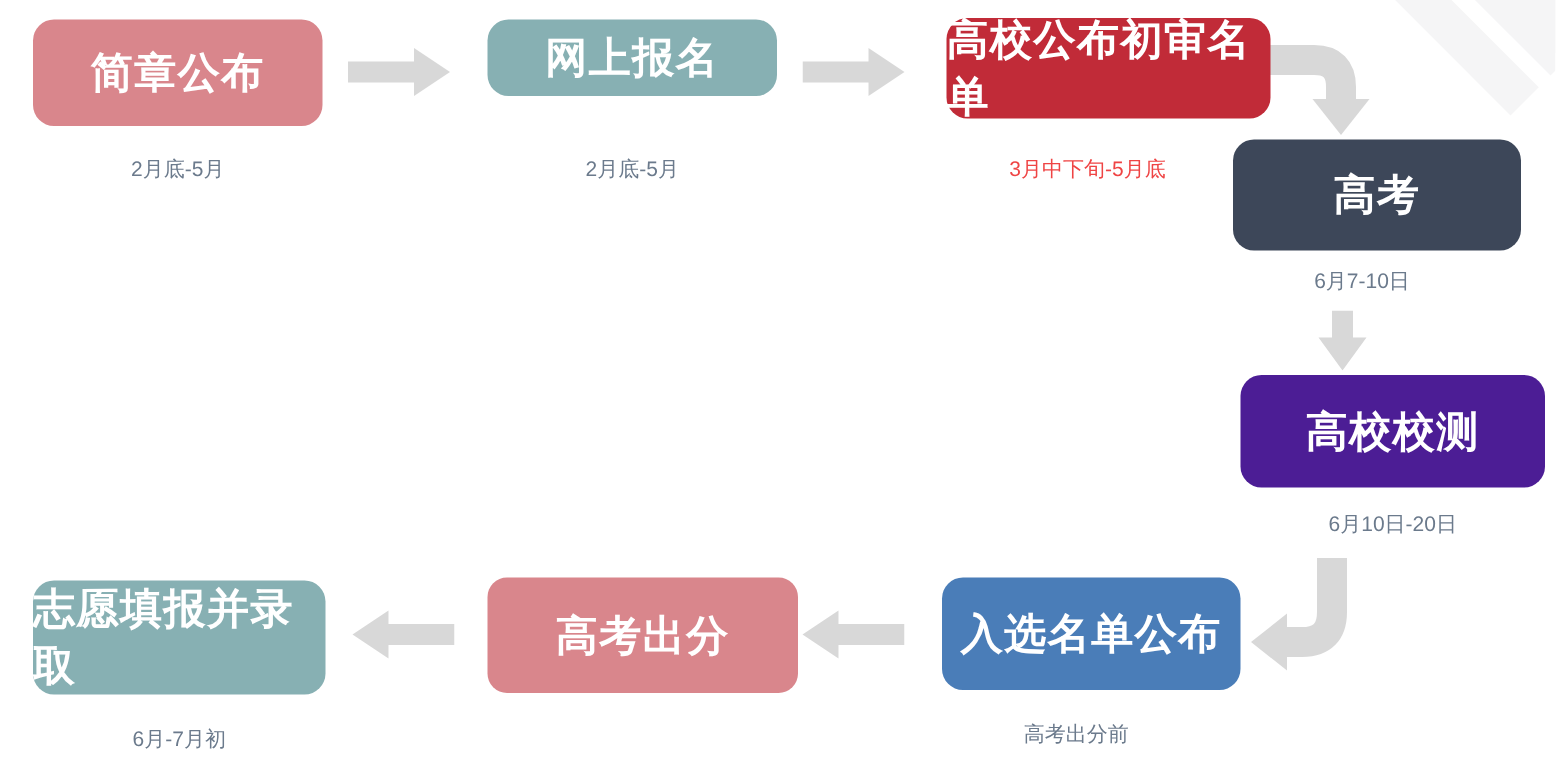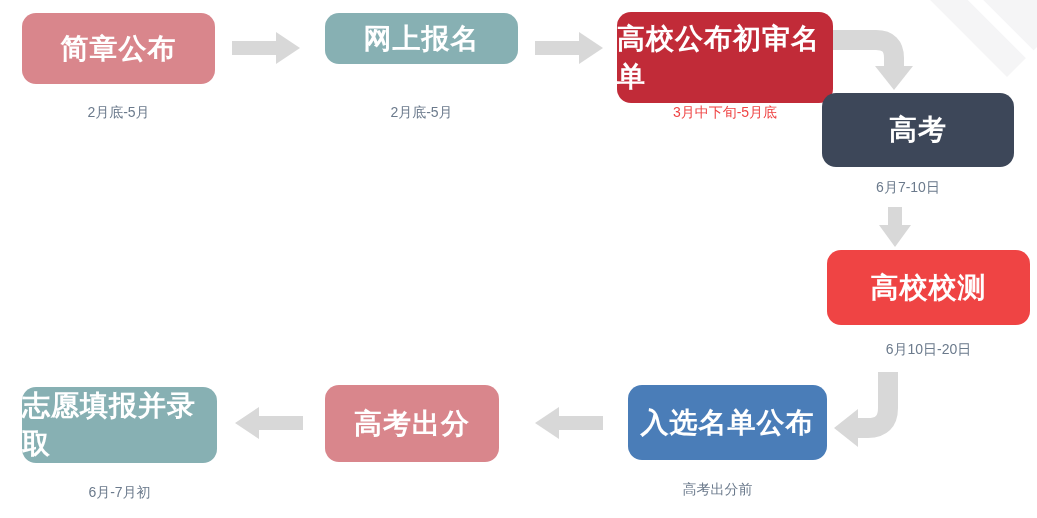--- a/index.html
+++ b/index.html
@@ -23,25 +23,25 @@
   }
   .date-label {
     position:absolute; z-index:2;
     font-size:14px; text-align:center; white-space:nowrap;
   }
   .arrow { position:absolute; z-index:2; }
 
   
   .b1 { left:22px;  top:13px;  width:193px; height:71px; }
   .b2 { left:325px; top:13px;  width:193px; height:51px; }
-  .b3 { left:617px; top:12px;  width:216px; height:91px; }
+  .b3 { left:631px; top:12px;  width:216px; height:67px; }
   .b4 { left:822px; top:93px;  width:192px; height:74px; }
   .b5 { left:827px; top:250px; width:203px; height:75px; }
   .b6 { left:628px; top:385px; width:199px; height:75px; }
-  .b7 { left:325px; top:385px; width:174px; height:77px; }
+  .b7 { left:325px; top:385px; width:207px; height:77px;border-radius:13px; }
   .b8 { left:22px;  top:387px; width:195px; height:76px; }
 
   .d1 { left:22px;  top:104px; width:193px; }
   .d2 { left:325px; top:104px; width:193px; }
   .d3 { left:617px; top:104px; width:216px; }
   .d4 { left:812px; top:179px; width:192px; }
   .d5 { left:827px; top:341px; width:203px; }
   .d6 { left:618px; top:481px; width:199px; }
   .d7 { left:325px; top:482px; width:193px; }
   .d8 { left:22px;  top:484px; width:195px; }
@@ -62,21 +62,21 @@
   <div class="corner-deco">
     <div class="deco deco-band"></div>
     <div class="deco deco-gap"></div>
     <div class="deco deco-corner"></div>
   </div>
 
   <div class="step-box b1" style="background-color: rgb(217, 134, 140);">简章公布</div>
   <div class="step-box b2" style="background-color: rgb(135, 176, 179);">网上报名</div>
   <div class="step-box b3" style="background-color: rgb(193, 43, 56);">高校公布初审名单</div>
   <div class="step-box b4" style="background-color: rgb(61, 71, 89);">高考</div>
-  <div class="step-box b5" style="background-color: #ef4444;">高校校测</div>
+  <div class="step-box b5" style="background-color: #4c1d95;">高校校测</div>
 
   <div class="step-box b6" style="background-color: rgb(74, 125, 184);">入选名单公布</div>
   <div class="step-box b7" style="background-color: rgb(217, 134, 140);">高考出分</div>
   <div class="step-box b8" style="background-color: rgb(135, 176, 179);">志愿填报并录取</div>
 
   <div class="date-label d1" style="color: rgb(107, 122, 140);">2月底-5月</div>
   <div class="date-label d2" style="color: rgb(107, 122, 140);">2月底-5月</div>
   <div class="date-label d3" style="color: #ef4444;">3月中下旬-5月底</div>
   <div class="date-label d4" style="color: rgb(107, 122, 140);">6月7-10日</div>
   <div class="date-label d5" style="color: rgb(107, 122, 140);">6月10日-20日</div>

